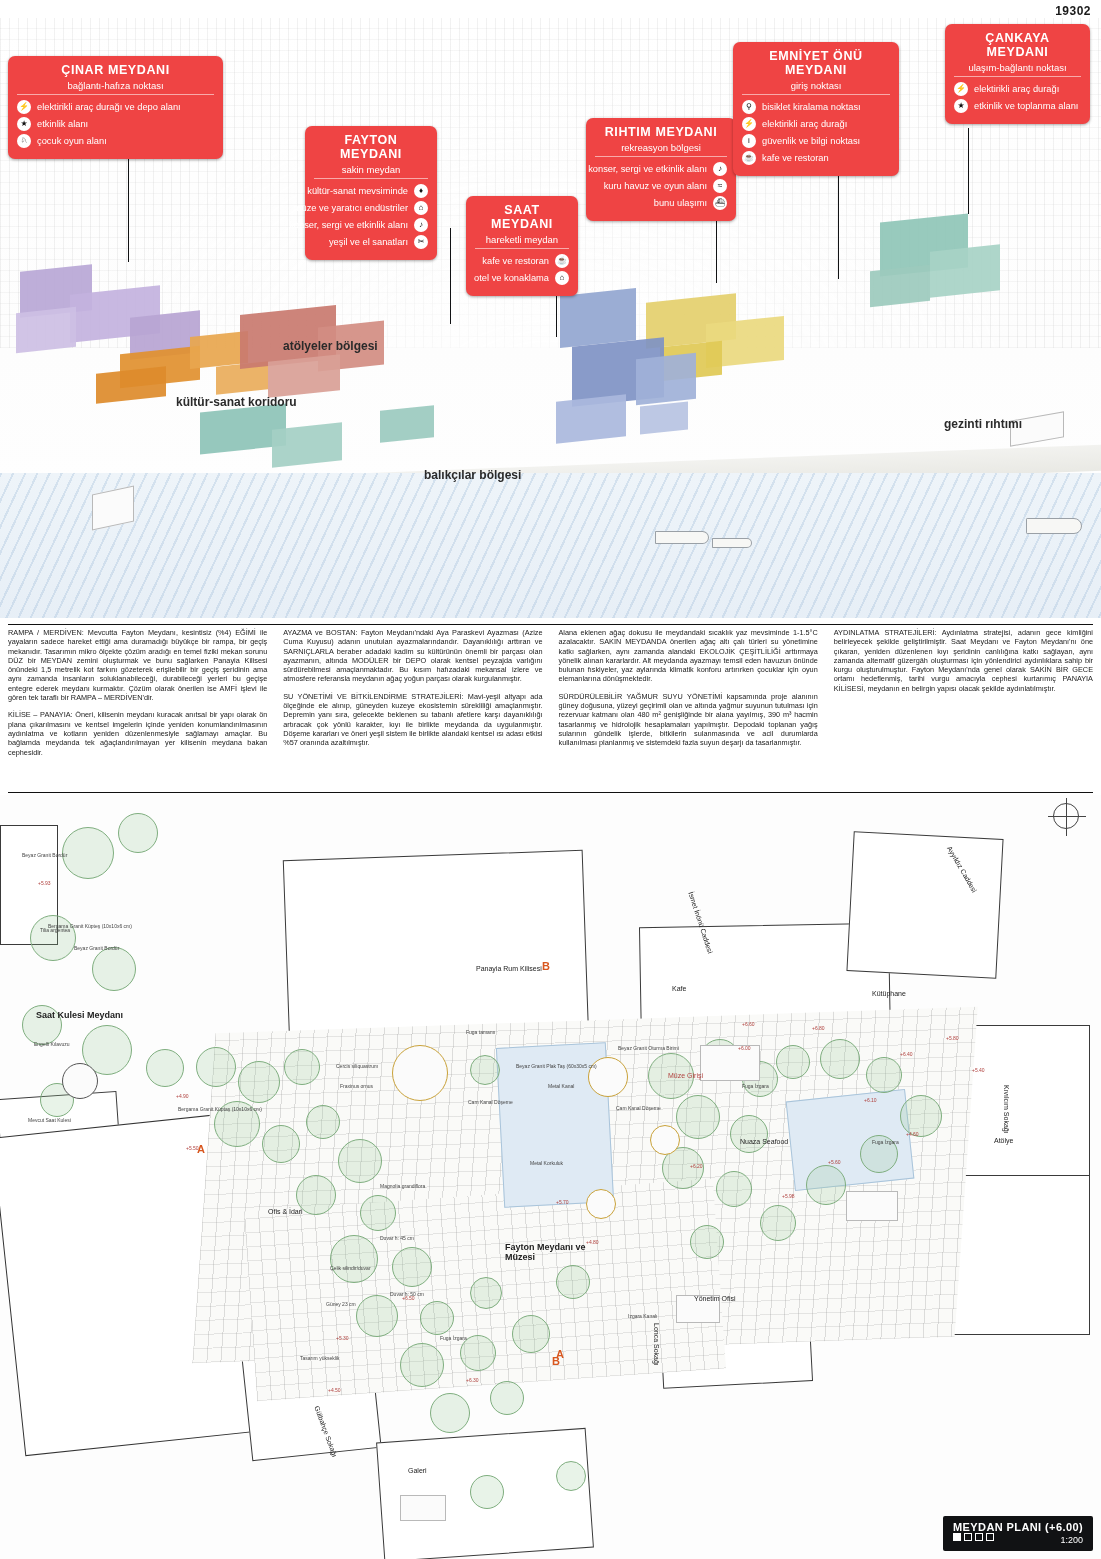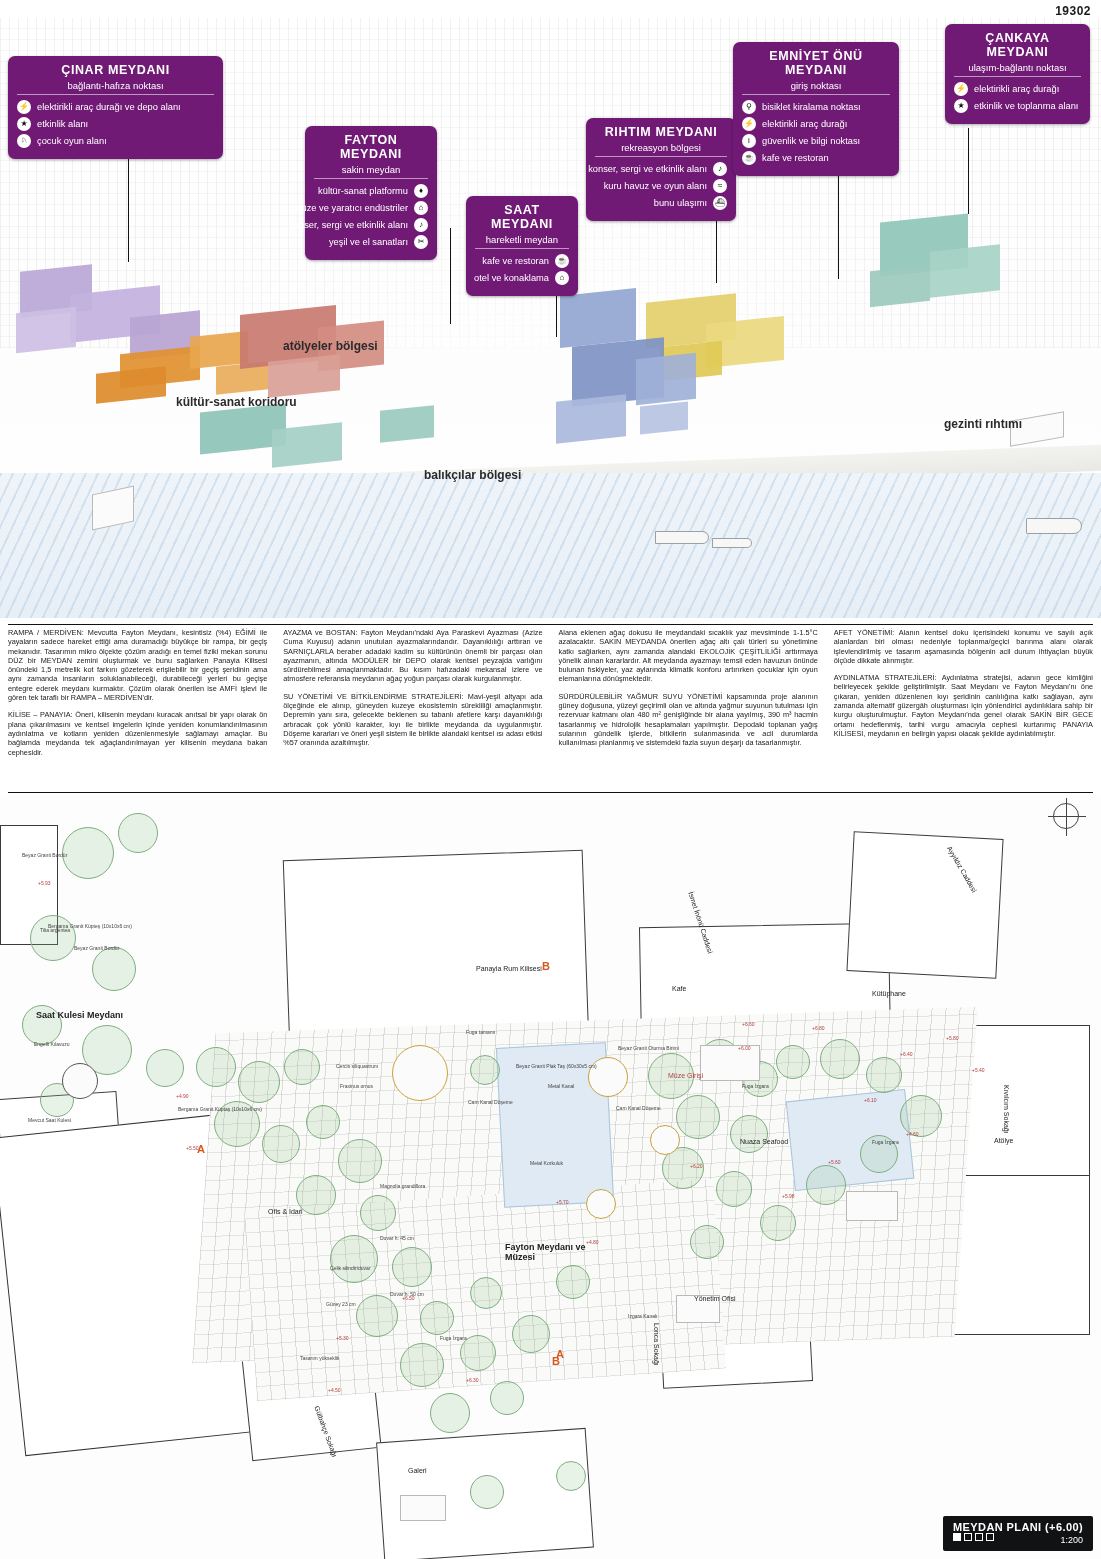--- a/index.html
+++ b/index.html
@@ -54,21 +54,21 @@
   .shore {
     position:absolute; left:0; top:448px; width:1101px; height:26px;
     background: linear-gradient(#f2f2ef, #e9e9e4);
     transform: skewY(-2.2deg);
   }
   .boat { position:absolute; background:#f7f7f5; border:1px solid #9aa0a6; border-radius:2px 14px 14px 2px; }
 
   
   .callout {
     position: absolute;
-    background: #701a75;
+    background: #ef4444;
     color: #fff;
     border-radius: 7px;
     padding: 7px 9px 8px 9px;
     box-shadow: 0 1px 3px rgba(0,0,0,.35);
   }
   .callout .c-title {
     font-size: 12.5px; font-weight: bold; letter-spacing: .6px;
     text-align: center; margin-bottom: 3px;
   }
   .callout .c-sub {
@@ -233,21 +233,21 @@
       <span class="c-ico">♘</span>
       <span>çocuk oyun alanı</span>
     </div>
   </div>
 
   <div class="callout rtl" style="left:305px; top:108px; width:132px;">
     <div class="c-title">FAYTON MEYDANI</div>
     <div class="c-sub">sakin meydan</div>
     <div class="c-item">
       <span class="c-ico">♦</span>
-      <span>kültür-sanat platformu</span>
+      <span>kültür-sanat mevsiminde</span>
     </div>
     <div class="c-item">
       <span class="c-ico">⌂</span>
       <span>müze ve yaratıcı endüstriler</span>
     </div>
     <div class="c-item">
       <span class="c-ico">♪</span>
       <span>konser, sergi ve etkinlik alanı</span>
     </div>
     <div class="c-item">
@@ -330,21 +330,20 @@
   </div>
   <div class="tcol">
     <p>AYAZMA ve BOSTAN: Fayton Meydanı'ndaki Aya Paraskevi Ayazması (Azize Cuma Kuyusu) adanın unutulan ayazmalarındandır. Dayanıklılığı arttıran ve SARNIÇLARLA beraber adadaki kadim su kültürünün önemli bir parçası olan ayazmanın, altında MODÜLER bir DEPO olarak kentsel peyzajda varlığını sürdürebilmesi amaçlanmaktadır. Bu kısım hafızadaki mekansal izlere ve atmosfere referansla meydanın ağaç yoğun parçası olarak kurgulanmıştır.</p>
     <p>SU YÖNETİMİ VE BİTKİLENDİRME STRATEJİLERİ: Mavi-yeşil altyapı ada ölçeğinde ele alınıp, güneyden kuzeye ekosistemin sürekliliği amaçlanmıştır. Depremin yanı sıra, gelecekte beklenen su tabanlı afetlere karşı dayanıklılığı artıracak çok yönlü karakter, kıyı ile birlikte meydanda da uygulanmıştır. Döşeme kararları ve öneri yeşil sistem ile birlikte alandaki kentsel ısı adası etkisi %57 oranında azaltılmıştır.</p>
   </div>
   <div class="tcol">
     <p>Alana eklenen ağaç dokusu ile meydandaki sıcaklık yaz mevsiminde 1-1.5°C azalacaktır. SAKİN MEYDANDA önerilen ağaç altı çalı türleri su yönetimine katkı sağlarken, aynı zamanda alandaki EKOLOJİK ÇEŞİTLİLİĞİ arttırmaya yönelik alınan kararlardır. Alt meydanda ayazmayı temsil eden havuzun önünde bulunan fıskiyeler, yaz aylarında klimatik konforu artırırken çocuklar için oyun elemanlarına dönüşmektedir.</p>
     <p>SÜRDÜRÜLEBİLİR YAĞMUR SUYU YÖNETİMİ kapsamında proje alanının güney doğusuna, yüzeyi geçirimli olan ve altında yağmur suyunun tutulması için rezervuar katmanı olan 480 m² genişliğinde bir alana yayılmış, 390 m³ hacmin tasarlanmış ve hidrolojik hesaplamaları yapılmıştır. Depodaki toplanan yağış sularının gündelik işlerde, bitkilerin sulanmasında ve acil durumlarda kullanılması planlanmış ve sistemdeki fazla suyun deşarjı da tasarlanmıştır.</p>
   </div>
   <div class="tcol">
-    <p>AFET YÖNETİMİ: Alanın kentsel doku içerisindeki konumu ve sayılı açık alanlardan biri olması nedeniyle toplanma/geçici barınma alanı olarak işlevlendirilmiş ve tasarım aşamasında bölgenin acil durum ihtiyaçları büyük ölçüde dikkate alınmıştır.</p>
     <p>AYDINLATMA STRATEJİLERİ: Aydınlatma stratejisi, adanın gece kimliğini belirleyecek şekilde geliştirilmiştir. Saat Meydanı ve Fayton Meydanı'nı öne çıkaran, yeniden düzenlenen kıyı şeridinin canlılığına katkı sağlayan, aynı zamanda alternatif güzergâh oluşturması için yönlendirici aydınlıklara sahip bir kurgu oluşturulmuştur. Fayton Meydanı'nda genel olarak SAKİN BİR GECE ortamı hedeflenmiş, tarihi vurgu amacıyla cephesi kurtarımıç PANAYIA KİLİSESİ, meydanın en belirgin yapısı olacak şekilde aydınlatılmıştır.</p>
   </div>
 </div>
 
 <div class="rule" style="top:792px;"></div>
 
 <div class="plan">
   <div class="plan-bg"></div>
   <div class="north"></div>
 

